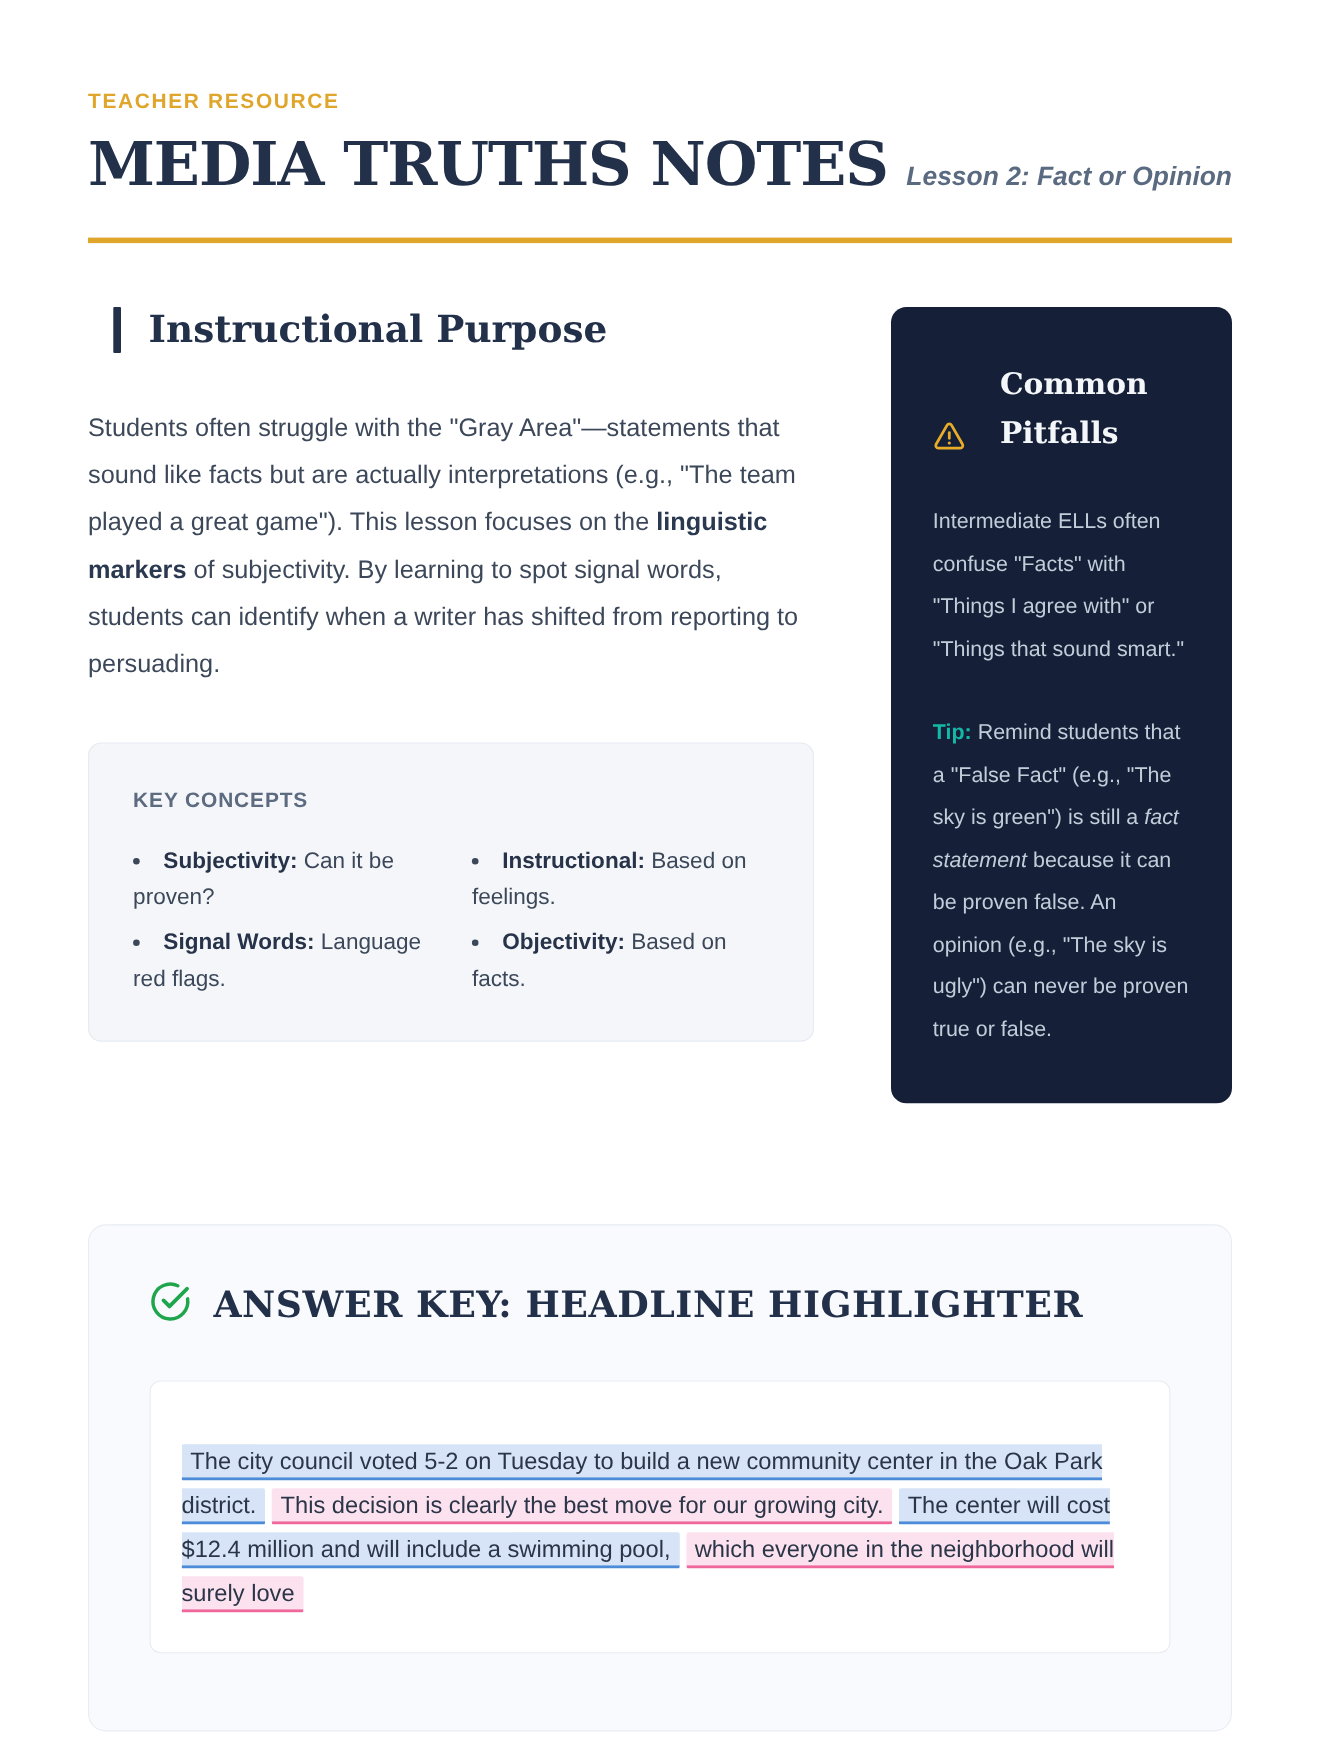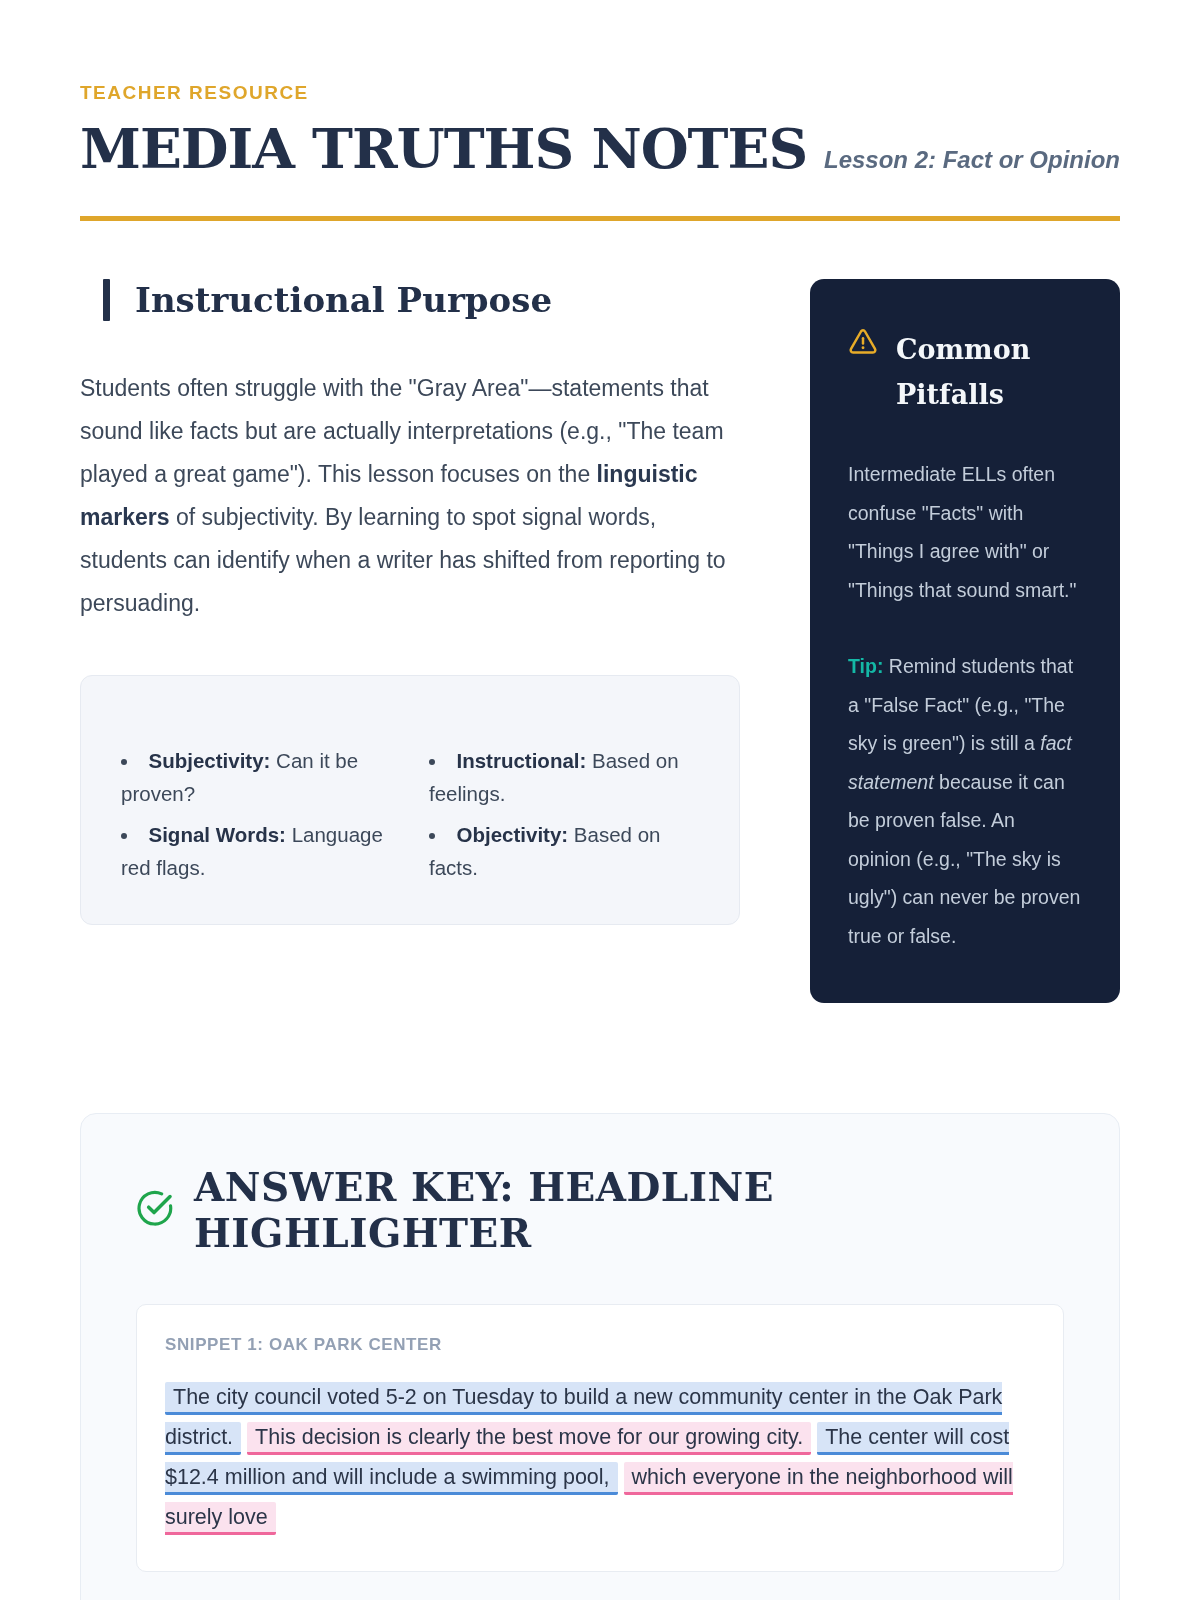--- a/index.html
+++ b/index.html
@@ -121,22 +121,22 @@
   
   .pitfalls-card {
     background: var(--sidebar-bg, #152038);
     border-radius: 14px;
     padding: 48px 38px 48px 38px;
     align-self: start;
     box-sizing: border-box;
   }
   .pitfalls-header {
     display: flex;
-    align-items: flex-start;
-    gap: 18px;
+    align-items: flex-end;
+    gap: 31px;
   }
   .pitfalls-title {
     margin: 0;
     font-family: "DejaVu Serif", "Liberation Serif", serif;
     font-size: 27px;
     font-weight: bold;
     line-height: 1.68;
     color: #F4F7FA;
   }
   .pitfalls-text {
@@ -157,21 +157,21 @@
     padding: 50px 55px 70px 55px;
   }
   .ak-title-row {
     display: flex;
     align-items: center;
     gap: 20px;
   }
   .ak-title {
     margin: 0;
     font-family: "DejaVu Serif", "Liberation Serif", serif;
-    font-size: 39px;
+    font-size: 33px;
     font-weight: bold;
     letter-spacing: 0.5px;
     color: var(--title-navy, #233049);
   }
   .check-icon { flex: 0 0 auto; }
   .snippet-card {
     margin-top: 48px;
     background: #ffffff;
     border: 1px solid #E8ECF2;
     border-radius: 10px;
@@ -219,20 +219,21 @@
   <div class="content-grid">
 
     <section class="main-col">
       <div class="section-heading-row">
         <div class="heading-bar"></div>
         <h2 class="section-heading">Instructional Purpose</h2>
       </div>
       <p class="body-text"><span>Students often struggle with the "Gray Area"—statements that sound like facts but are actually interpretations (e.g., "The team played a great game"). This lesson focuses on the </span><strong>linguistic markers</strong><span> of subjectivity. By learning to spot signal words, students can identify when a writer has shifted from reporting to persuading.</span></p>
 
       <div class="kc-box">
+        <div class="kc-label">KEY CONCEPTS</div>
         <div class="kc-grid">
           <ul class="kc-list">
             <li><strong>Subjectivity:</strong><span> Can it be proven?</span></li>
             <li><strong>Signal Words:</strong><span> Language red flags.</span></li>
           </ul>
           <ul class="kc-list">
             <li><strong>Instructional:</strong><span> Based on feelings.</span></li>
             <li><strong>Objectivity:</strong><span> Based on facts.</span></li>
           </ul>
         </div>
@@ -261,18 +262,17 @@
       <span class="check-icon">
         <svg width="38" height="38" viewBox="0 0 24 24" fill="none">
           <path d="M21.8 10.6 A 10 10 0 1 1 16.2 3.1" stroke="#1FA54C" stroke-width="2" stroke-linecap="round"></path>
           <path d="M8 11.5 L11.4 14.9 L21.5 4.8" stroke="#1FA54C" stroke-width="2.2" stroke-linecap="round" stroke-linejoin="round"></path>
         </svg>
       </span>
       <h2 class="ak-title">ANSWER KEY: HEADLINE HIGHLIGHTER</h2>
     </div>
 
     <div class="snippet-card">
-      <div class="snippet-label">SNIPPET 1: OAK PARK CENTER</div>
       <p class="snippet-text"><span class="hl fact">The city council voted 5-2 on Tuesday to build a new community center in the Oak Park district.</span> <span class="hl opinion">This decision is clearly the best move for our growing city.</span> <span class="hl fact">The center will cost $12.4 million and will include a swimming pool,</span> <span class="hl opinion">which everyone in the neighborhood will surely love</span></p>
     </div>
   </section>
 
 </div>
 
 </body></html>

